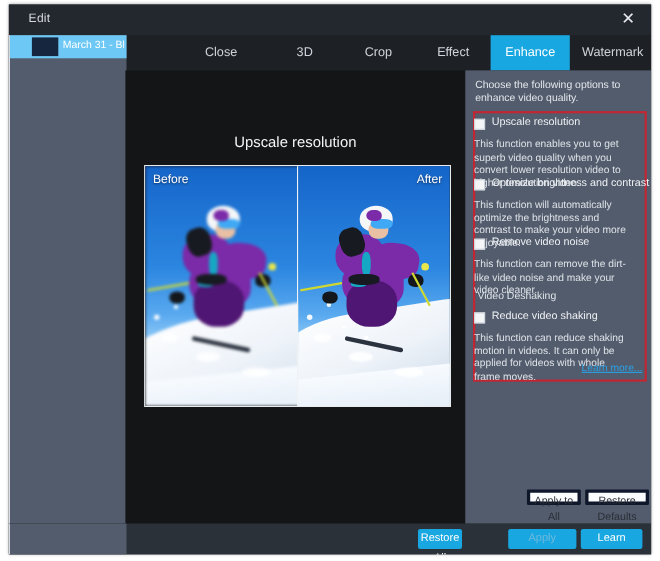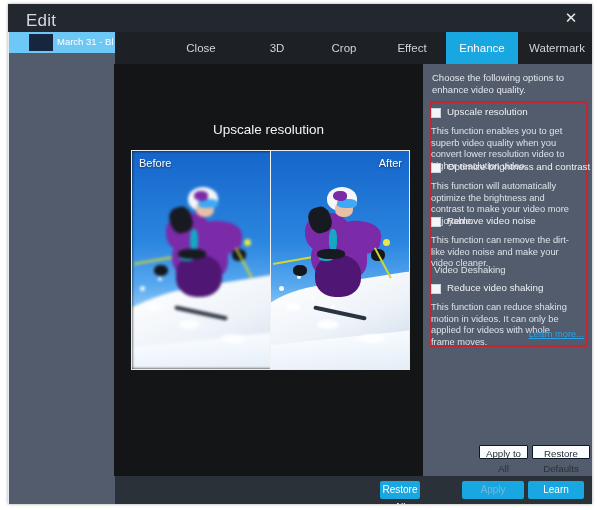--- a/index.html
+++ b/index.html
@@ -15,21 +15,21 @@
     overflow:hidden;
   }
 
   
   .titlebar{
     position:absolute;left:0;top:0;width:584px;height:28px;
     background:#23272e;
   }
   .titlebar .title{
     position:absolute;left:18px;top:7px;
-    font-size:17px;color:#d5d9df;letter-spacing:.2px;
+    font-size:11px;color:#d5d9df;letter-spacing:.2px;
   }
   .closebtn{
     position:absolute;right:10px;top:4px;width:22px;height:20px;
     color:#e6e9ed;font-size:15px;line-height:20px;text-align:center;
     cursor:pointer;
   }
 
   
   .tabbar{
     position:absolute;left:106px;top:28px;width:478px;height:32px;
@@ -142,21 +142,21 @@
     position:absolute;left:11px;width:140px;
     font-size:9.5px;color:#dfe4ea;
   }
   .learn{
     position:absolute;right:8px;font-size:9.3px;color:#2aa2e8;
     text-decoration:underline;cursor:pointer;
   }
 
   .smallbtn{
     position:absolute;height:14px;line-height:15px;
-    background:#fbfcfd;border:1px solid #0f172a;
+    background:#fbfcfd;border:3px solid #0f172a;
     font-size:9.7px;color:#2a2f37;text-align:center;cursor:pointer;
     box-sizing:border-box;border-radius:1px;
   }
 
   
   .bottombar{
     position:absolute;left:0;top:472px;width:584px;height:28px;
     background:#2b3138;
   }
   .bb-left{position:absolute;left:0;top:0;width:106px;height:28px;background:#535c6c;border-left:1px solid #e9ecef;}

